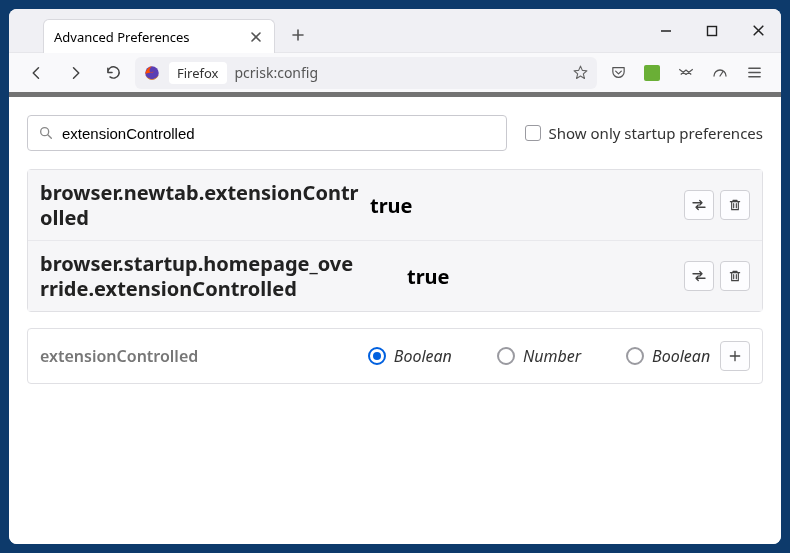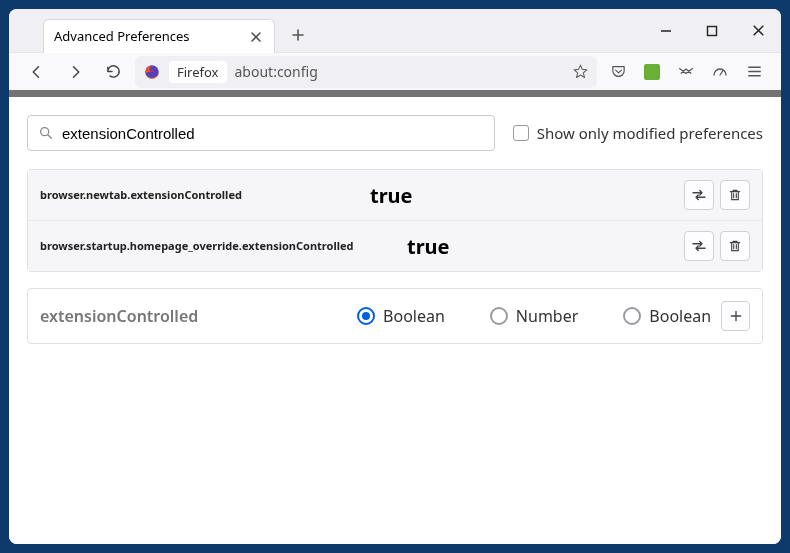--- a/index.html
+++ b/index.html
@@ -29,21 +29,21 @@
     padding-left: 34px;
   }
   .tab {
     background: #fff;
     border: 1px solid #d9d9de;
     border-bottom: none;
     border-radius: 6px 6px 0 0;
     height: 34px;
     min-width: 232px;
     display: flex;
-    align-items: flex-end;
+    align-items: center;
     padding: 8px 10px;
     font-size: 13px;
     gap: 8px;
     margin-bottom: -1px;
   }
   .tab-title { flex: 1; }
   .tab-close { color:#555; padding:2px; }
   .new-tab {
     width: 30px; height: 30px;
     display: flex; align-items: center; justify-content: center;
@@ -60,21 +60,21 @@
     width: 46px; height: 42px;
     display:flex; align-items:center; justify-content:center;
     color:#333;
   }
   .toolbar {
     height: 44px;
     display:flex; align-items:center;
     gap: 6px;
     padding: 0 12px;
     background:#f9f9fb;
-    border-bottom:7px solid #737373;
+    border-bottom:5px solid #737373;
   }
   .nav-btn {
     width:32px; height:32px;
     display:flex;align-items:center;justify-content:center;
     border-radius:4px;
     color:#444;
   }
   .addrbar {
     flex:1;
     height:32px;
@@ -142,21 +142,21 @@
     align-items:center;
     padding:10px 12px;
     border-bottom:1px solid #e8e8ec;
     gap:10px;
     background:#f6f6f8;
   }
   .row:last-child{border-bottom:none;gap:47px;}
   .pref-name {
     width:320px;
     font-weight:700;
-    font-size:11px;
+    font-size:20px;
     color:#222;
     word-break:break-all;
     line-height:1.25;
   }
   .pref-val { font-weight:700; font-size:20px; flex:1; }
   .row-actions { display:flex; gap:6px; }
   .iconbtn {
     width:30px;height:30px;border:1px solid #d0d0d5;border-radius:4px;
     display:flex;align-items:center;justify-content:center;background:#fdfdff;
     color:#444;
@@ -165,21 +165,21 @@
     border:1px solid #e0e0e4;
     border-radius:4px;
     padding:12px 12px;
     display:flex;
     align-items:center;
     gap:10px;
   }
   .newpref .np-name{
     width:320px; font-size:16px; font-weight:600; color:#777;
   }
-  .radios{ display:flex; gap:45px; flex:1; align-items:center;}
+  .radios{ display:flex; gap:45px; flex:1; align-items:center;font-style:italic;}
   .radio{ display:flex; align-items:center; gap:8px; font-size:16px; color:#333;}
   .r-outer{
     width:18px;height:18px;border:2px solid #9a9aa0;border-radius:50%;
     display:flex;align-items:center;justify-content:center;
   }
   .r-outer.sel{ border-color:#0060df;}
   .r-inner{ width:8px;height:8px;border-radius:50%;background:#0060df;display:none;}
   .r-outer.sel .r-inner{display:block;}
   .wm {
     position:absolute;
@@ -251,21 +251,21 @@
     </div>
     <div class="addrbar">
       <span>
         <svg width="18" height="18" viewBox="0 0 24 24">
             <circle cx="12" cy="12" r="9" fill="#5b3fb4"></circle>
             <path d="M3 12 a9 9 0 0 0 18 0 c0 5 -5 8 -9 8 s-9 -3 -9 -8" fill="#ff9100"></path>
             <path d="M3 13 c1 -6 6 -10 9 -10 c-3 2 -4 5 -3 7 c1 2 4 2 6 0" fill="#ff4f00"></path>
           </svg>
       </span>
       <span class="pill">Firefox</span>
-      <span class="url">about:config</span>
+      <span class="url">pcrisk:config</span>
       <span class="star">
         <svg width="17" height="17" viewBox="0 0 24 24">
             <path d="M12 3 L14.6 9 L21 9.5 L16 14 L17.6 20.5 L12 17 L6.4 20.5 L8 14 L3 9.5 L9.4 9 Z" fill="none" stroke="currentColor" stroke-width="1.6" stroke-linejoin="round"></path>
           </svg>
       </span>
     </div>
     <div class="tool-icons">
       <div class="ti">
         <svg width="17" height="17" viewBox="0 0 24 24">
             <path d="M4 5 H20 V11 a8 8 0 0 1 -16 0 Z M8 10 L12 14 L16 10" fill="none" stroke="currentColor" stroke-width="1.7" stroke-linejoin="round" stroke-linecap="round"></path>
@@ -299,21 +299,21 @@
         <span>
           <svg width="16" height="16" viewBox="0 0 24 24">
               <circle cx="10" cy="10" r="6" fill="none" stroke="#888" stroke-width="2"></circle>
               <path d="M15 15 L20 20" stroke="#888" stroke-width="2" stroke-linecap="round"></path>
             </svg>
         </span>
         <input value="extensionControlled" style="">
       </div>
       <label class="cb-wrap">
         <span class="cb"></span>
-        <span>Show only modified preferences</span>
+        <span>Show only startup preferences</span>
       </label>
     </div>
 
     <div class="results">
       <div class="row">
         <div class="pref-name">browser.newtab.extensionControlled</div>
         <div class="pref-val">true</div>
         <div class="row-actions">
           <div class="iconbtn">
             <svg width="18" height="18" viewBox="0 0 24 24">

